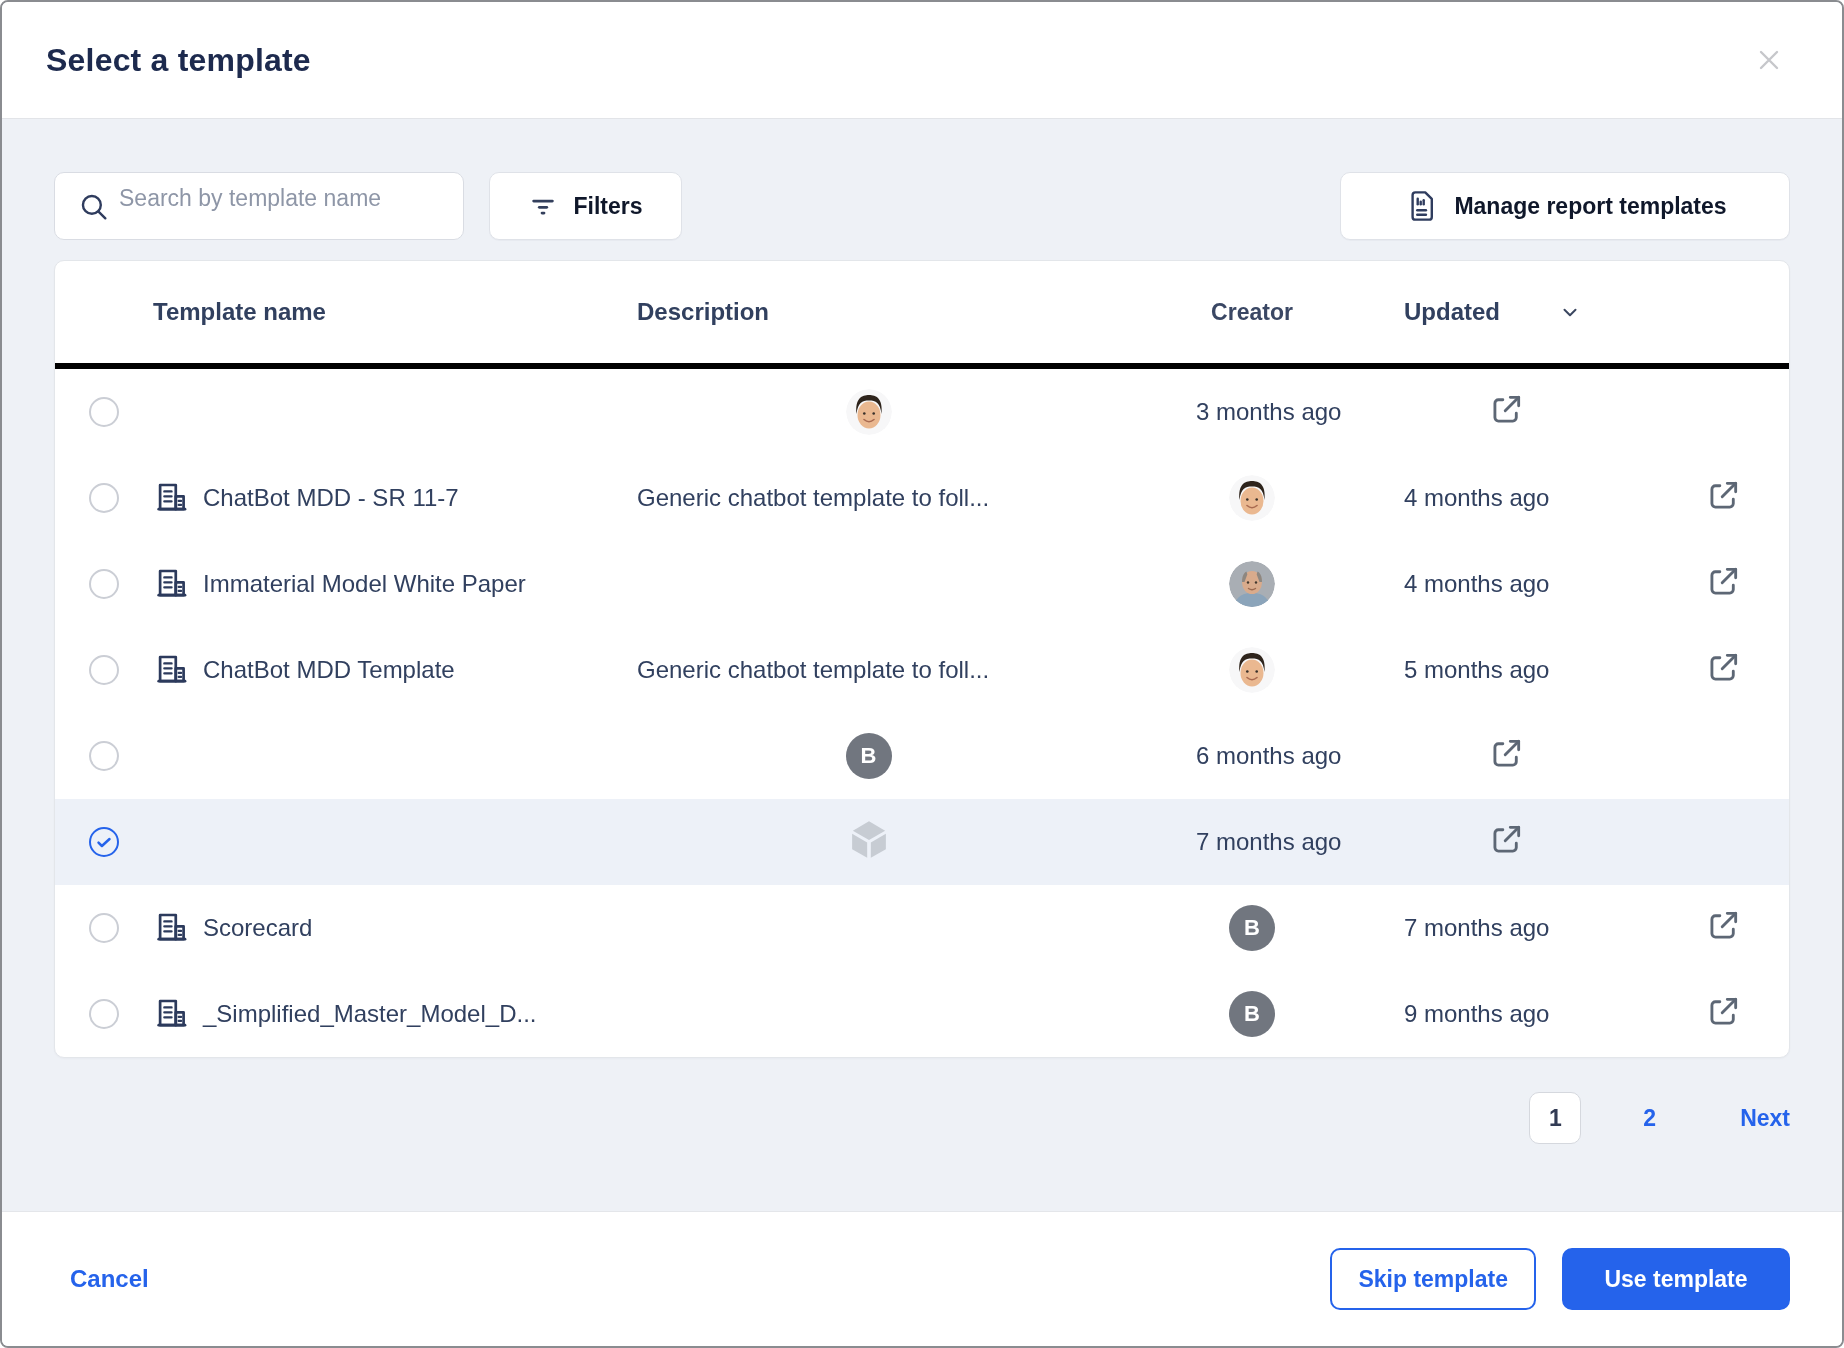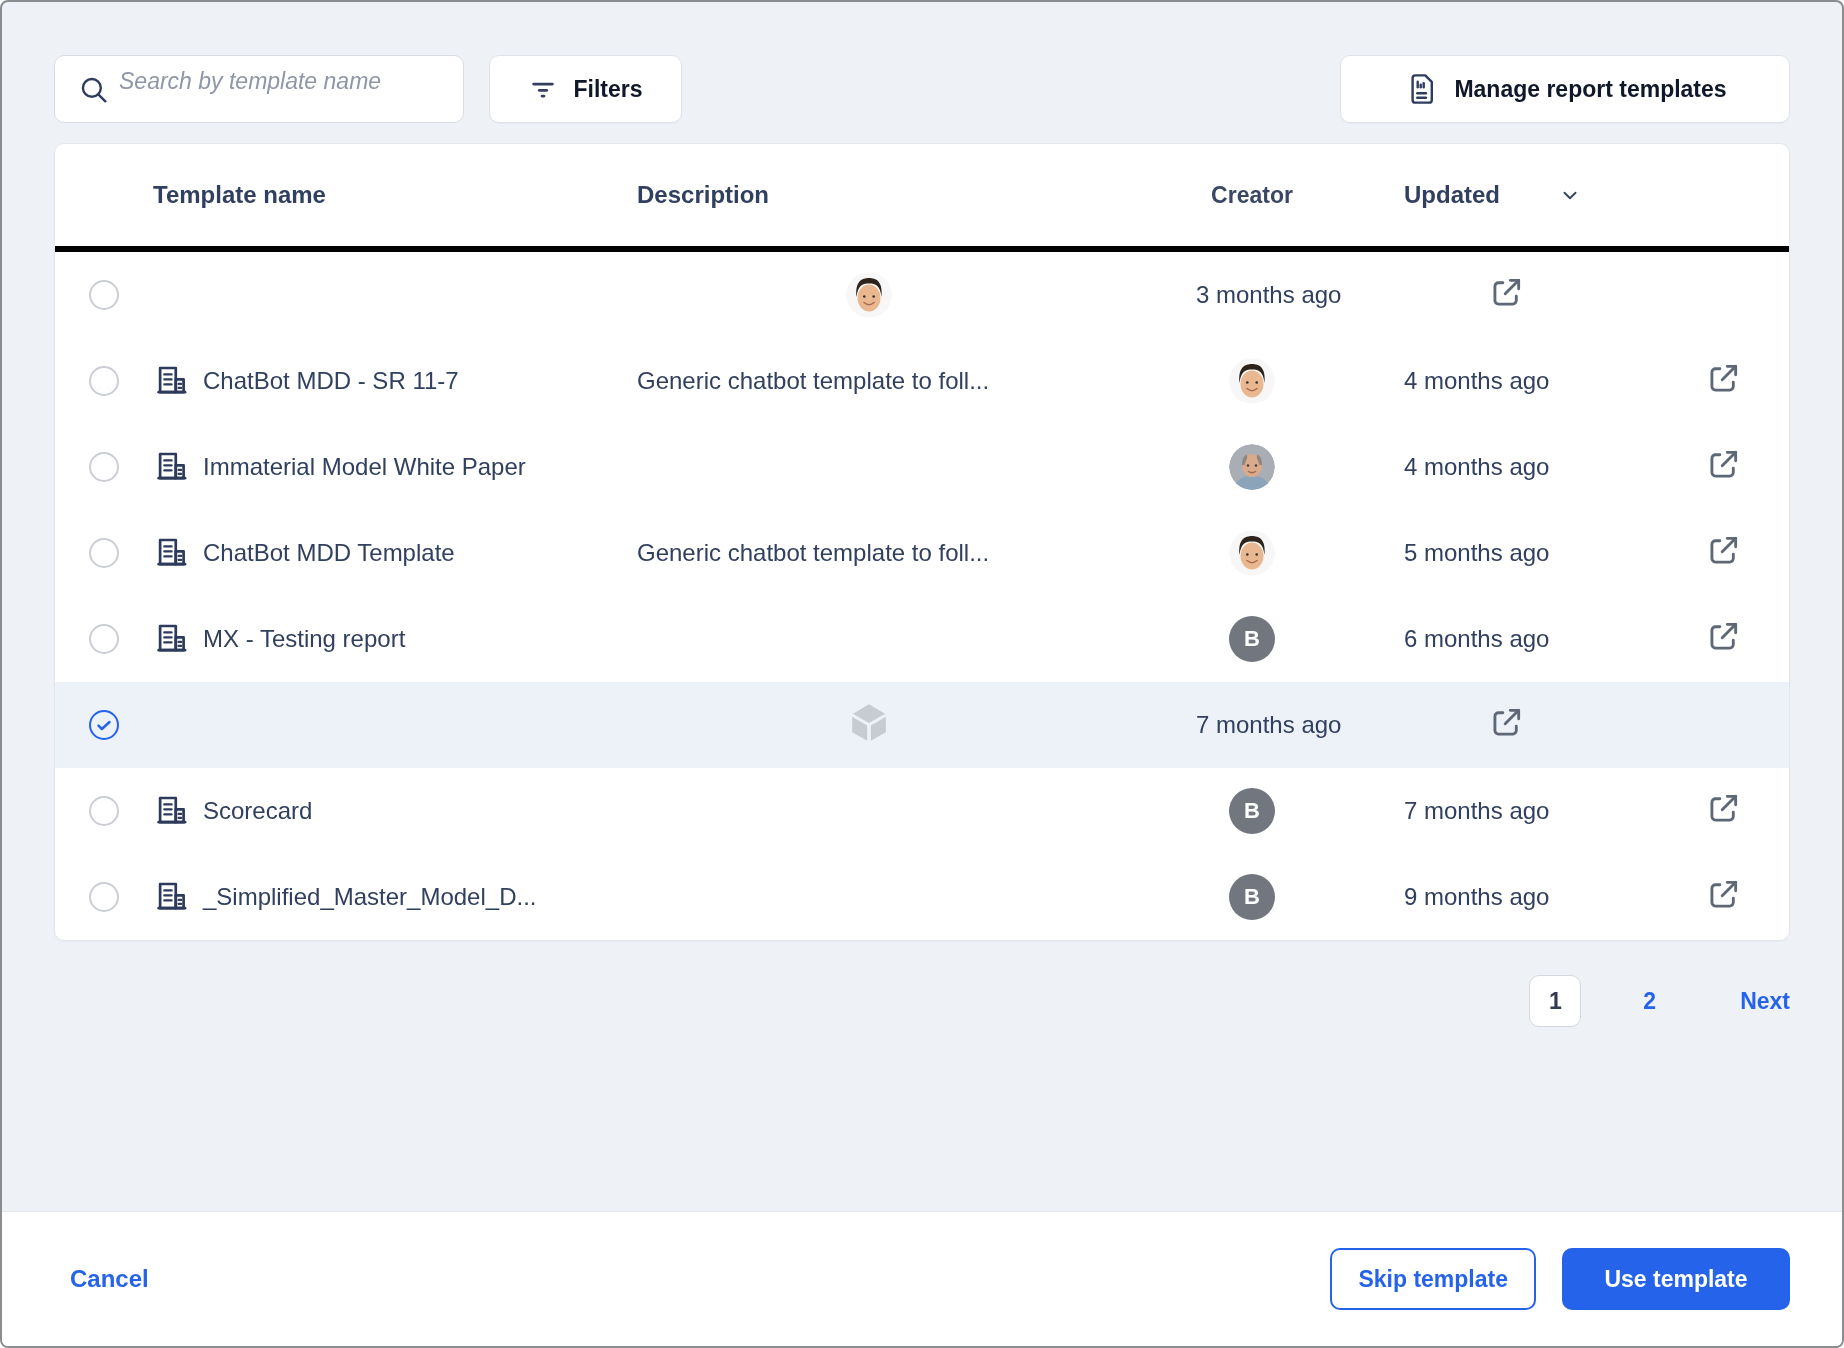--- a/index.html
+++ b/index.html
@@ -31,21 +31,21 @@
   
   .modal-body{flex:1 1 auto;padding:0 52px;}
   .toolbar{margin-top:53px;display:flex;align-items:stretch;height:68px;}
   .search-box{
     position:relative;width:410px;background:#fff;border:1px solid #d9dce3;border-radius:10px;
     display:flex;align-items:center;overflow:hidden;
   }
   .search-box svg{position:absolute;left:22px;top:17px;}
   .search-box input{
     border:none;outline:none;width:100%;height:100%;padding:0 10px 16px 64px;
-    font-family:inherit;font-size:23px;color:var(--text);background:transparent;font-style:italic;
+    font-family:inherit;font-size:23px;color:var(--text);background:transparent;
   }
   .search-box input::placeholder{color:var(--muted);opacity:1;}
   .btn{
     display:flex;align-items:center;justify-content:center;gap:15px;
     font-family:inherit;font-size:23px;font-weight:700;cursor:pointer;border-radius:10px;
   }
   .btn.light{background:#fff;border:1px solid #dfe2e8;color:#0f172a;box-shadow:0 1px 1px rgba(20,30,60,.03);}
   .filters-btn{width:193px;margin-left:25px;}
   .manage-btn{margin-left:auto;width:450px;}
   
@@ -102,20 +102,28 @@
   .btn.primary{
     min-width:228px;height:62px;background:var(--accent);border:2px solid var(--accent);
     color:#fff;padding:0 26px;
   }
 </style>
 </head>
 <body>
 
 <div class="modal">
 
+  <div class="modal-header">
+    <div class="modal-title">Select a template</div>
+    <div class="close-btn">
+      <svg width="32" height="32" viewBox="0 0 24 24" fill="none" stroke="#c6c7cb" stroke-width="1.8" stroke-linecap="round">
+          <path d="M6 6 L18 18 M18 6 L6 18"></path>
+        </svg>
+    </div>
+  </div>
 
   <div class="modal-body">
 
     <div class="toolbar">
       <div class="search-box">
         <svg width="34" height="34" viewBox="0 0 24 24" fill="none" stroke="#2f3c5e" stroke-width="1.7" stroke-linecap="round">
             <circle cx="10.5" cy="10.5" r="6.3"></circle>
             <line x1="15.2" y1="15.2" x2="20" y2="20"></line>
           </svg>
         <input type="text" placeholder="Search by template name" style="">
@@ -337,62 +345,81 @@
       <path d="M10 5.5H7.2c-1.2 0-2.2 1-2.2 2.2v9.1c0 1.2 1 2.2 2.2 2.2h9.1c1.2 0 2.2-1 2.2-2.2V14"></path>
       <path d="M11.5 12.5 20 4"></path>
                   <path d="M14.7 4H20v5.3"></path>
                 </svg></span>
             </div>
           </div>
           <div class="t-row">
             <div class="c-radio">
               <span class="radio "></span>
             </div>
+            <div class="c-desc"><span></span></div>
+            <div class="c-creator">
+              <div class="avatar-initial">B</div>
+            </div>
+            <div class="c-updated">
+              <span>6 months ago</span>
+            </div>
+            <div class="c-link">
+              <span><svg width="38" height="38" viewBox="0 0 24 24" fill="none" stroke="#5d6775" stroke-width="1.8" stroke-linecap="round" stroke-linejoin="round">
+      <path d="M10 5.5H7.2c-1.2 0-2.2 1-2.2 2.2v9.1c0 1.2 1 2.2 2.2 2.2h9.1c1.2 0 2.2-1 2.2-2.2V14"></path>
+      <path d="M11.5 12.5 20 4"></path>
+                  <path d="M14.7 4H20v5.3"></path>
+                </svg></span>
+            </div>
+          </div>
+          <div class="t-row selected">
+            <div class="c-radio">
+              <span class="radio checked">
+                <svg width="24" height="24" viewBox="0 0 24 24" fill="none" stroke="#2563eb" stroke-width="2.5" stroke-linecap="round" stroke-linejoin="round">
+                  <path d="M6.5 12.6l3.4 3.4L17.5 9"></path>
+                </svg>
+              </span>
+            </div>
+            <div class="c-desc"><span></span></div>
+            <div class="c-creator">
+              <span><svg width="44" height="44" viewBox="0 0 24 24" fill="#c7ccd3">
+      <path d="M12 1.8 20.8 6.9 12 12 3.2 6.9Z"></path>
+      <path d="M2.8 8.6 11 13.4v8.3L2.8 17Z"></path>
+      <path d="M21.2 8.6 13 13.4v8.3l8.2-4.7Z"></path>
+                </svg></span>
+            </div>
+            <div class="c-updated">
+              <span>7 months ago</span>
+            </div>
+            <div class="c-link">
+              <span><svg width="38" height="38" viewBox="0 0 24 24" fill="none" stroke="#5d6775" stroke-width="1.8" stroke-linecap="round" stroke-linejoin="round">
+      <path d="M10 5.5H7.2c-1.2 0-2.2 1-2.2 2.2v9.1c0 1.2 1 2.2 2.2 2.2h9.1c1.2 0 2.2-1 2.2-2.2V14"></path>
+      <path d="M11.5 12.5 20 4"></path>
+                  <path d="M14.7 4H20v5.3"></path>
+                </svg></span>
+            </div>
+          </div>
+          <div class="t-row">
+            <div class="c-radio">
+              <span class="radio "></span>
+            </div>
             <div class="c-name">
               <span class="tpl-icon">
                 <svg width="37" height="37" viewBox="0 0 26 26" fill="none" stroke="#2c3a5c" stroke-linecap="round" stroke-linejoin="round">
       <rect x="5" y="3.5" width="11" height="17" stroke-width="1.9"></rect>
       <path d="M8 8h5 M8 11.5h5 M8 15h5" stroke-width="1.7"></path>
       <rect x="16" y="11.5" width="5.5" height="9" stroke-width="1.9"></rect>
       <path d="M18 14.7h1.8 M18 17.5h1.8" stroke-width="1.5"></path>
       <path d="M4 20.5h18.5" stroke-width="1.9"></path>
                 </svg>
               </span>
-                  <span>MX - Testing report</span>
+                  <span>Scorecard</span>
             </div>
             <div class="c-desc"><span></span></div>
             <div class="c-creator">
               <div class="avatar-initial">B</div>
-            </div>
-            <div class="c-updated">
-              <span>6 months ago</span>
-            </div>
-            <div class="c-link">
-              <span><svg width="38" height="38" viewBox="0 0 24 24" fill="none" stroke="#5d6775" stroke-width="1.8" stroke-linecap="round" stroke-linejoin="round">
-      <path d="M10 5.5H7.2c-1.2 0-2.2 1-2.2 2.2v9.1c0 1.2 1 2.2 2.2 2.2h9.1c1.2 0 2.2-1 2.2-2.2V14"></path>
-      <path d="M11.5 12.5 20 4"></path>
-                  <path d="M14.7 4H20v5.3"></path>
-                </svg></span>
-            </div>
-          </div>
-          <div class="t-row selected">
-            <div class="c-radio">
-              <span class="radio checked">
-                <svg width="24" height="24" viewBox="0 0 24 24" fill="none" stroke="#2563eb" stroke-width="2.5" stroke-linecap="round" stroke-linejoin="round">
-                  <path d="M6.5 12.6l3.4 3.4L17.5 9"></path>
-                </svg>
-              </span>
-            </div>
-            <div class="c-desc"><span></span></div>
-            <div class="c-creator">
-              <span><svg width="44" height="44" viewBox="0 0 24 24" fill="#c7ccd3">
-      <path d="M12 1.8 20.8 6.9 12 12 3.2 6.9Z"></path>
-      <path d="M2.8 8.6 11 13.4v8.3L2.8 17Z"></path>
-      <path d="M21.2 8.6 13 13.4v8.3l8.2-4.7Z"></path>
-                </svg></span>
             </div>
             <div class="c-updated">
               <span>7 months ago</span>
             </div>
             <div class="c-link">
               <span><svg width="38" height="38" viewBox="0 0 24 24" fill="none" stroke="#5d6775" stroke-width="1.8" stroke-linecap="round" stroke-linejoin="round">
       <path d="M10 5.5H7.2c-1.2 0-2.2 1-2.2 2.2v9.1c0 1.2 1 2.2 2.2 2.2h9.1c1.2 0 2.2-1 2.2-2.2V14"></path>
       <path d="M11.5 12.5 20 4"></path>
                   <path d="M14.7 4H20v5.3"></path>
                 </svg></span>
@@ -405,51 +432,20 @@
             <div class="c-name">
               <span class="tpl-icon">
                 <svg width="37" height="37" viewBox="0 0 26 26" fill="none" stroke="#2c3a5c" stroke-linecap="round" stroke-linejoin="round">
       <rect x="5" y="3.5" width="11" height="17" stroke-width="1.9"></rect>
       <path d="M8 8h5 M8 11.5h5 M8 15h5" stroke-width="1.7"></path>
       <rect x="16" y="11.5" width="5.5" height="9" stroke-width="1.9"></rect>
       <path d="M18 14.7h1.8 M18 17.5h1.8" stroke-width="1.5"></path>
       <path d="M4 20.5h18.5" stroke-width="1.9"></path>
                 </svg>
               </span>
-                  <span>Scorecard</span>
-            </div>
-            <div class="c-desc"><span></span></div>
-            <div class="c-creator">
-              <div class="avatar-initial">B</div>
-            </div>
-            <div class="c-updated">
-              <span>7 months ago</span>
-            </div>
-            <div class="c-link">
-              <span><svg width="38" height="38" viewBox="0 0 24 24" fill="none" stroke="#5d6775" stroke-width="1.8" stroke-linecap="round" stroke-linejoin="round">
-      <path d="M10 5.5H7.2c-1.2 0-2.2 1-2.2 2.2v9.1c0 1.2 1 2.2 2.2 2.2h9.1c1.2 0 2.2-1 2.2-2.2V14"></path>
-      <path d="M11.5 12.5 20 4"></path>
-                  <path d="M14.7 4H20v5.3"></path>
-                </svg></span>
-            </div>
-          </div>
-          <div class="t-row">
-            <div class="c-radio">
-              <span class="radio "></span>
-            </div>
-            <div class="c-name">
-              <span class="tpl-icon">
-                <svg width="37" height="37" viewBox="0 0 26 26" fill="none" stroke="#2c3a5c" stroke-linecap="round" stroke-linejoin="round">
-      <rect x="5" y="3.5" width="11" height="17" stroke-width="1.9"></rect>
-      <path d="M8 8h5 M8 11.5h5 M8 15h5" stroke-width="1.7"></path>
-      <rect x="16" y="11.5" width="5.5" height="9" stroke-width="1.9"></rect>
-      <path d="M18 14.7h1.8 M18 17.5h1.8" stroke-width="1.5"></path>
-      <path d="M4 20.5h18.5" stroke-width="1.9"></path>
-                </svg>
-              </span>
                   <span>_Simplified_Master_Model_D...</span>
             </div>
             <div class="c-desc"><span></span></div>
             <div class="c-creator">
               <div class="avatar-initial">B</div>
             </div>
             <div class="c-updated">
               <span>9 months ago</span>
             </div>
             <div class="c-link">

